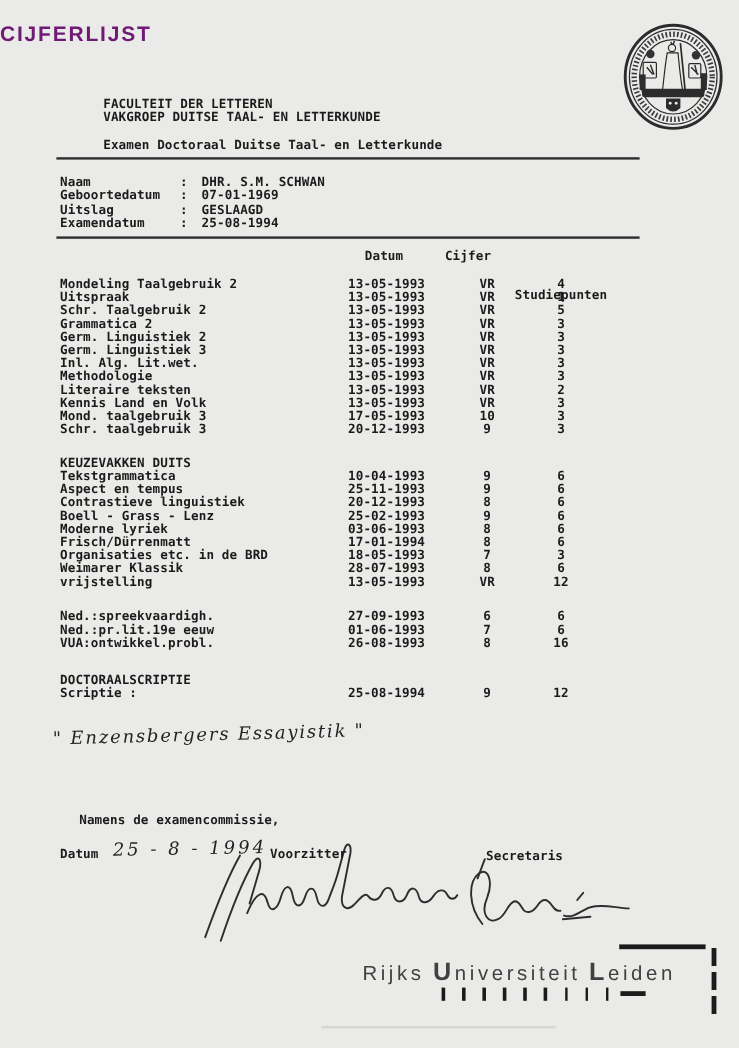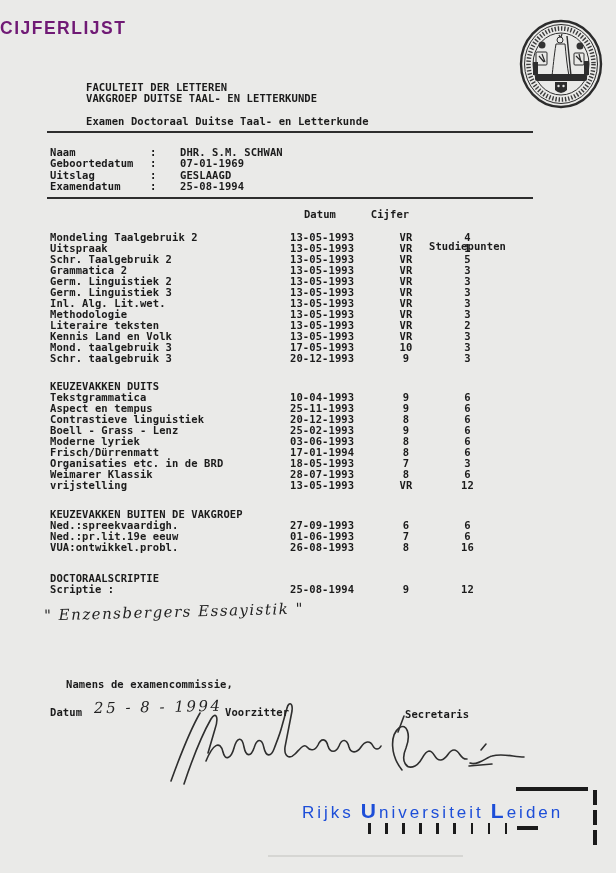--- a/index.html
+++ b/index.html
@@ -11,21 +11,21 @@
   .title{position:absolute;top:23px;left:0;width:100%;text-align:left;
          font-family:"Liberation Sans",sans-serif;font-size:17.5px;font-weight:800;
          letter-spacing:1.5px;color:#701a75;}
   .rule{position:absolute;left:47px;width:486px;height:2px;background:#2e2e2e;}
   .rule1{top:131px;} .rule2{top:197px;}
   .hdr{left:50px;padding-left:36px;} .hdr1{top:82px;} .hdr2{top:93px;} .hdr3{top:116px;}
   .info{position:absolute;left:50px;top:147px;}
   .info-row{position:relative;height:11.4px;}
   .info-label{position:absolute;left:0;white-space:pre;}
   .info-sep{position:absolute;left:100px;}
-  .info-value{position:absolute;left:130px;white-space:pre;}
+  .info-value{position:absolute;left:118px;white-space:pre;}
   .cols{position:absolute;top:209px;left:0;width:616px;height:11px;}
   .col-datum{position:absolute;left:280px;width:80px;text-align:center;}
   .col-cijfer{position:absolute;left:352px;width:76px;text-align:center;}
   .col-pts{position:absolute;left:420px;width:95px;text-align:center;margin-top:32px;}
   .table{position:absolute;left:50px;top:232px;width:500px;}
   .section{margin-bottom:17px;}
   .section:nth-of-type(2){margin-bottom:18px;}
   .section:nth-of-type(3){margin-bottom:20px;}
   .sec-title{height:11px;white-space:pre;}
   .trow{position:relative;height:11px;}
@@ -42,21 +42,21 @@
   .datum-label{top:707px;left:50px;}
   .voorzitter{top:707px;left:225px;}
   .secretaris{top:709px;left:405px;}
   .seal{position:absolute;left:517px;top:17px;width:90px;height:96px;}
   .sigs{position:absolute;left:150px;top:695px;width:420px;height:110px;}
   .bar-top{position:absolute;left:516px;top:787px;width:72px;height:4px;background:#1b1b1b;}
   .bar-short{position:absolute;left:517px;top:826px;width:21px;height:4px;background:#1b1b1b;}
   .dashes{position:absolute;left:593px;top:790px;display:flex;flex-direction:column;gap:5px;}
   .dash{width:4px;height:15px;background:#1b1b1b;}
   .brand{position:absolute;left:302px;top:801px;font-family:"Liberation Sans",sans-serif;
-         font-weight:400;font-size:17px;letter-spacing:3px;color:#1d4ed8;white-space:nowrap;
+         font-weight:400;font-size:17px;letter-spacing:3px;color:#404040;white-space:nowrap;
          line-height:20px;}
   .brand .w{margin-right:7px;}
   .brand .initial{font-weight:700;font-size:21px;}
   .ticks{position:absolute;left:368px;top:823px;display:flex;gap:14.6px;}
   .tick{width:2.5px;height:11px;background:#1b1b1b;}
   .scan-artifact{position:absolute;left:268px;top:855px;width:195px;height:2px;background:#d6d6d3;}
 </style>
 </head>
 <body>
 
@@ -277,21 +277,20 @@
     <div class="trow">
       <span class="c-vak">vrijstelling</span>
       <span class="c-dat">13-05-1993</span>
       <span class="c-cij">VR</span>
       <span class="c-pts">12</span>
     </div>
   </div>
     </div>
 
     <div class="section">
-      <div class="sec-title">KEUZEVAKKEN BUITEN DE VAKGROEP</div>
       <div>
     <div class="trow">
       <span class="c-vak">Ned.:spreekvaardigh.</span>
       <span class="c-dat">27-09-1993</span>
       <span class="c-cij">6</span>
       <span class="c-pts">6</span>
     </div>
 
     <div class="trow">
       <span class="c-vak">Ned.:pr.lit.19e eeuw</span>

